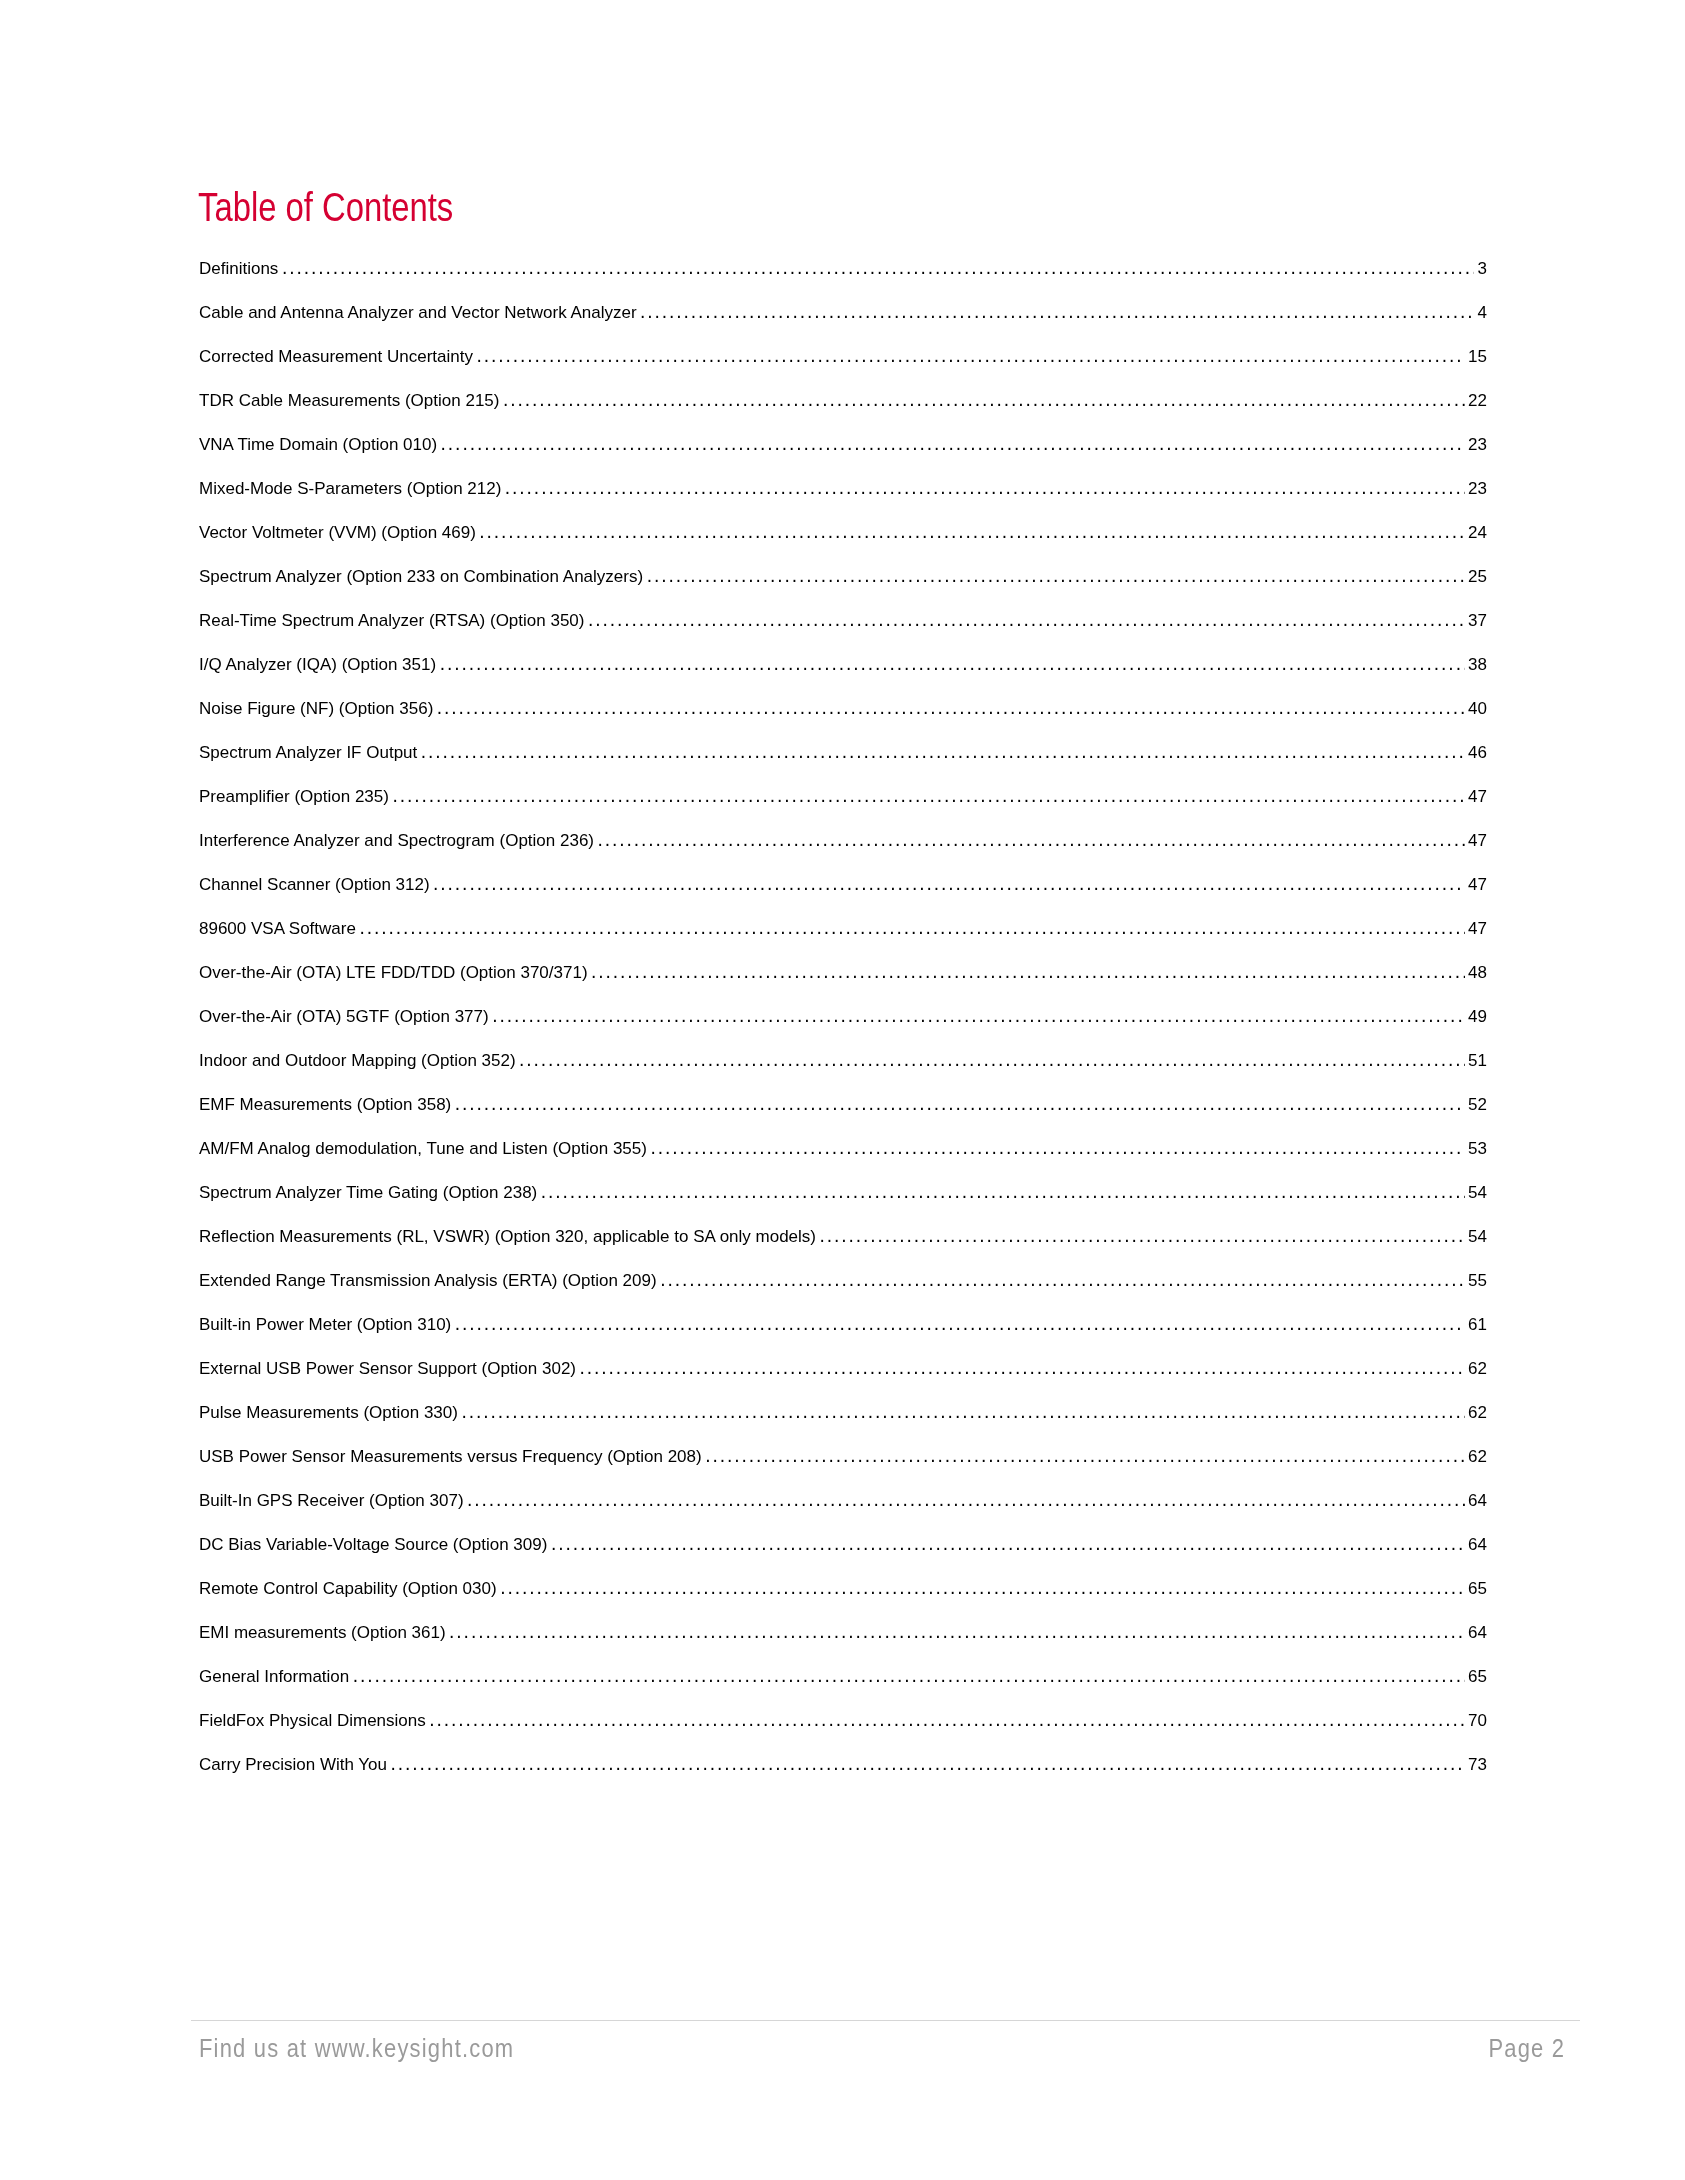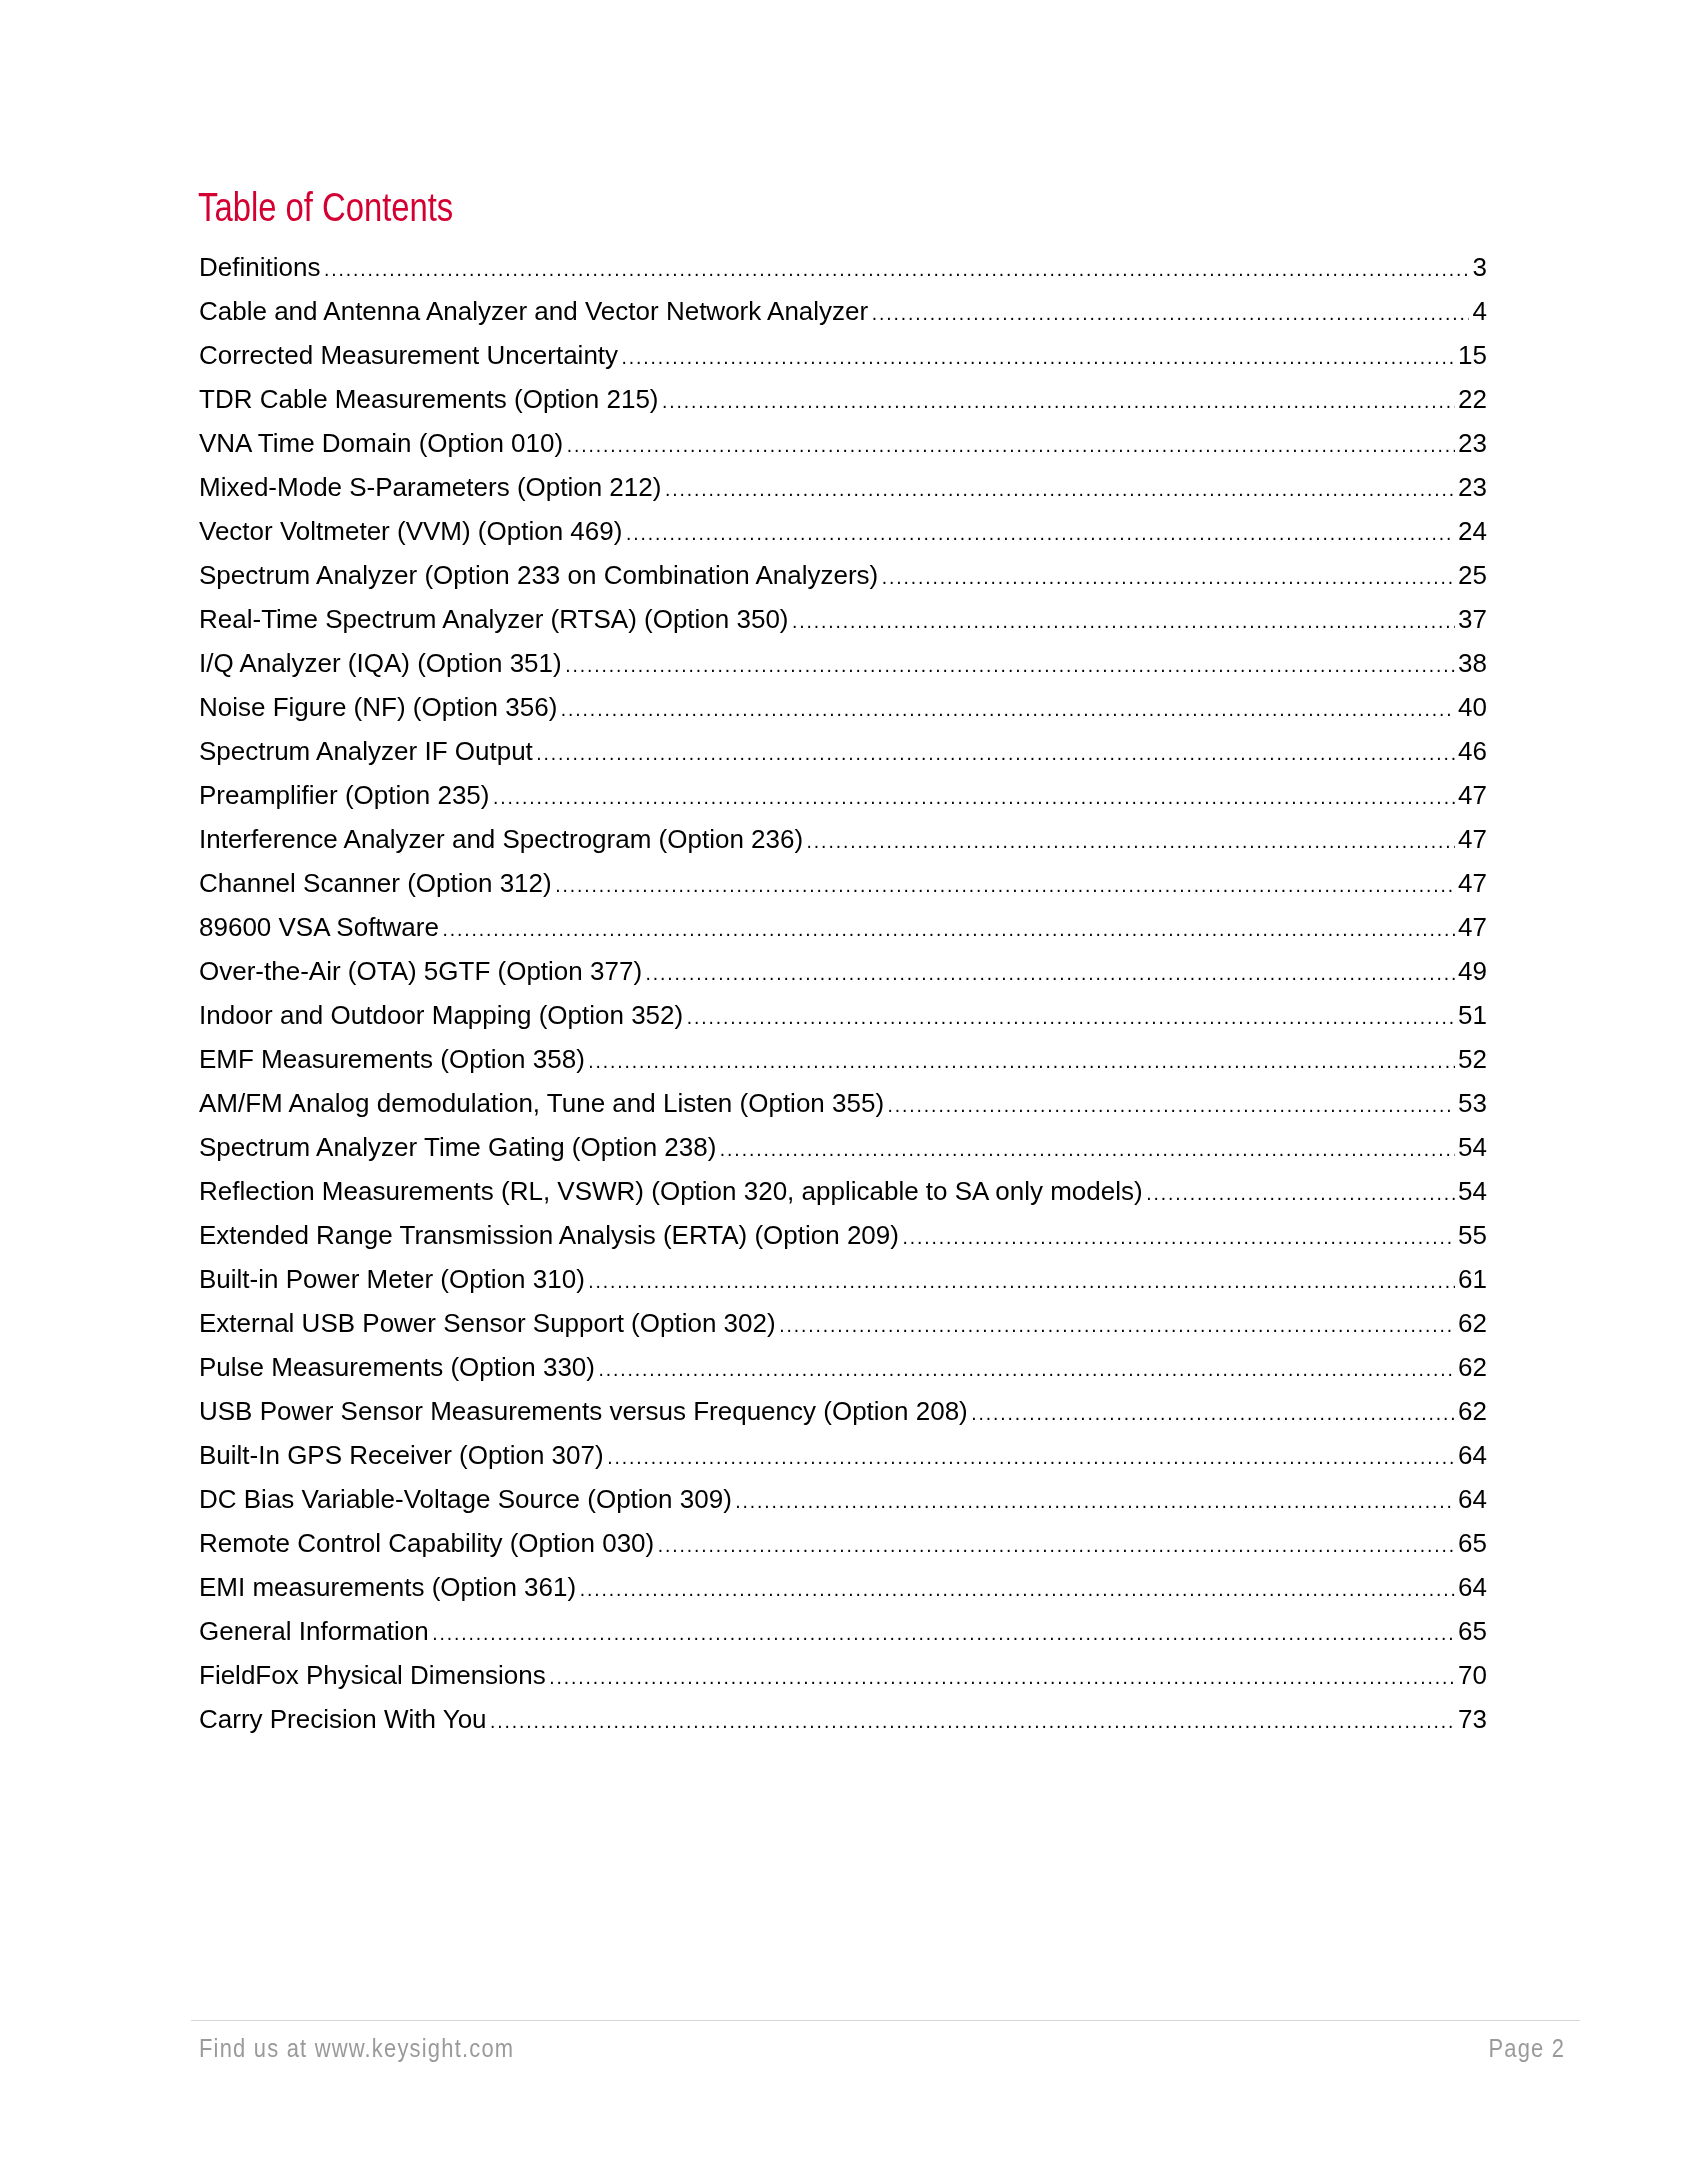--- a/index.html
+++ b/index.html
@@ -40,21 +40,21 @@
     top: 249px;
     width: 1288px;
     margin: 0;
     padding: 0;
     list-style: none;
   }
   .toc-entry {
     display: flex;
     align-items: baseline;
     height: 44px;
-    font-size: 26px;
+    font-size: 17px;
     line-height: 37px;
     white-space: nowrap;
     cursor: pointer;
   }
   .toc-label {
     flex: 0 0 auto;
     padding-right: 3.5px;
   }
   .toc-leader {
     flex: 1 1 auto;
@@ -185,20 +185,25 @@
         <span class="toc-label">Channel Scanner (Option 312)</span>
         <span class="toc-leader"></span>
         <span class="toc-page">47</span>
       </li>
     <li class="toc-entry">
         <span class="toc-label">89600 VSA Software</span>
         <span class="toc-leader"></span>
         <span class="toc-page">47</span>
       </li>
     <li class="toc-entry">
+        <span class="toc-label">Over-the-Air (OTA) LTE FDD/TDD (Option 370/371)</span>
+        <span class="toc-leader"></span>
+        <span class="toc-page">48</span>
+      </li>
+    <li class="toc-entry">
         <span class="toc-label">Over-the-Air (OTA) 5GTF (Option 377)</span>
         <span class="toc-leader"></span>
         <span class="toc-page">49</span>
       </li>
     <li class="toc-entry">
         <span class="toc-label">Indoor and Outdoor Mapping (Option 352)</span>
         <span class="toc-leader"></span>
         <span class="toc-page">51</span>
       </li>
     <li class="toc-entry">

